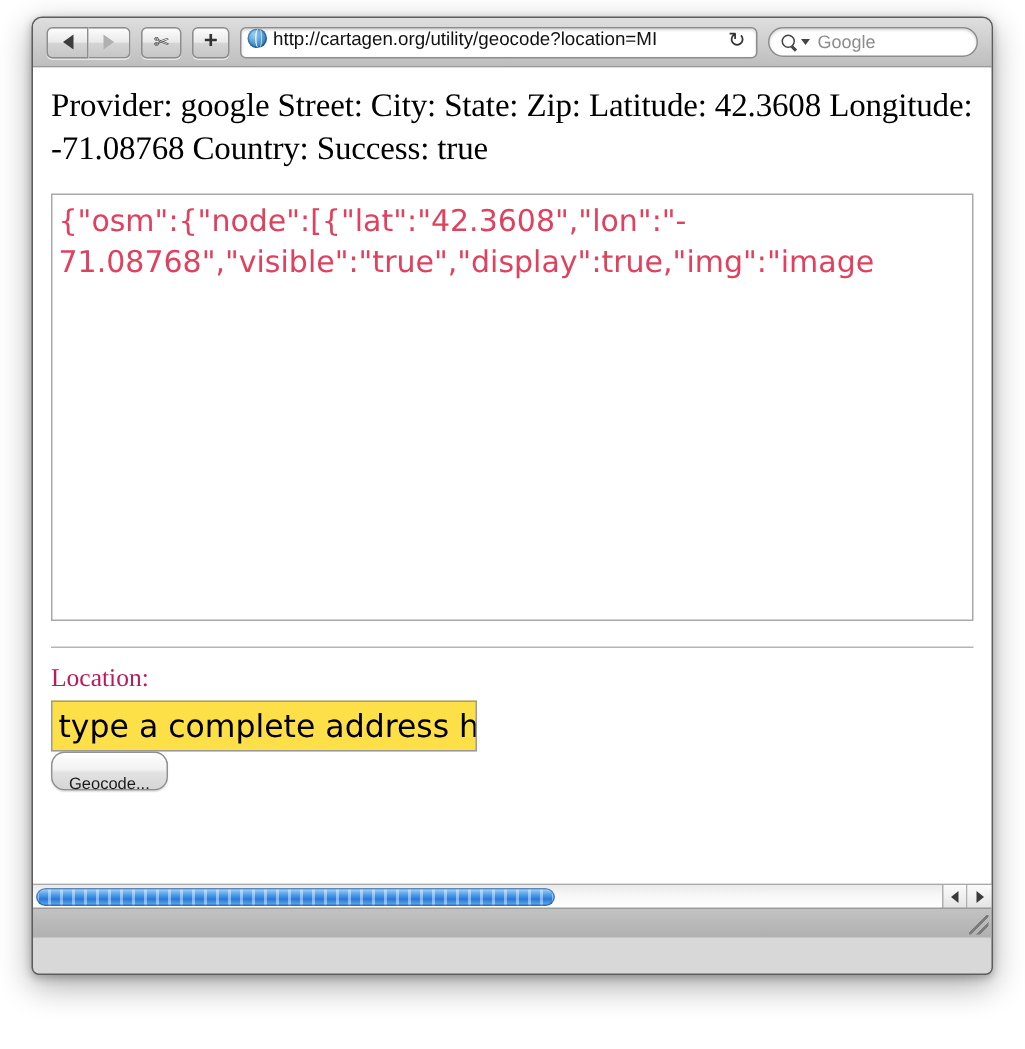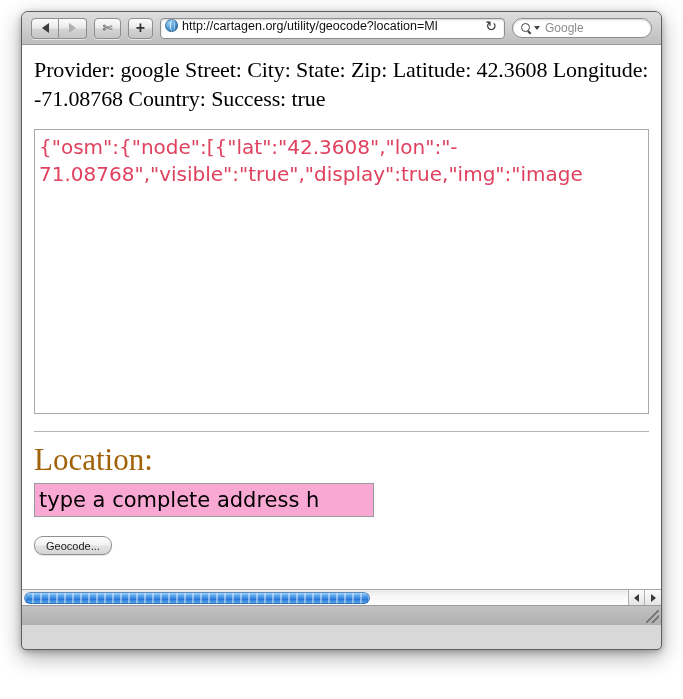--- a/index.html
+++ b/index.html
@@ -245,43 +245,42 @@
     white-space: pre;
     overflow: hidden;
   }
   hr.divider {
     border: none;
     border-top: 1px solid #b5b5b5;
     margin: 17px 0 10px 0;
   }
   .loclabel {
     font-family: "Liberation Serif", serif;
-    font-size: 31px;
-    color: #a16207;
+    font-size: 17px;
+    color: #be185d;
     margin: 0 0 5px 0;
   }
   .locinput {
-    width: 340px;
+    width: 284px;
     height: 34px;
     border: 1px solid #9b9b9b;
     box-sizing: border-box;
     font-family: "DejaVu Sans", sans-serif;
     font-size: 21px;
     color: #000;
     padding: 0 0 0 4px;
     line-height: 32px;
     overflow: hidden;
     white-space: nowrap;
-    background: #f9a8d4;
+    background: #fde047;
   }
   .geobtn {
-    margin-top: 19px;
     display: inline-block;
     height: 19px;
-    padding: 0 11px;
+    padding: 12px 11px;
     border: 1px solid #909090;
     border-radius: 9px;
     background: linear-gradient(to bottom, #fefefe 0%, #f2f2f2 45%, #e2e2e2 55%, #d6d6d6 100%);
     font-family: "Liberation Sans", sans-serif;
     font-size: 11px;
     color: #1a1a1a;
     line-height: 19px;
     box-shadow: 0 1px 1px rgba(0,0,0,0.12), inset 0 1px 0 rgba(255,255,255,0.9);
     box-sizing: border-box;
   }

